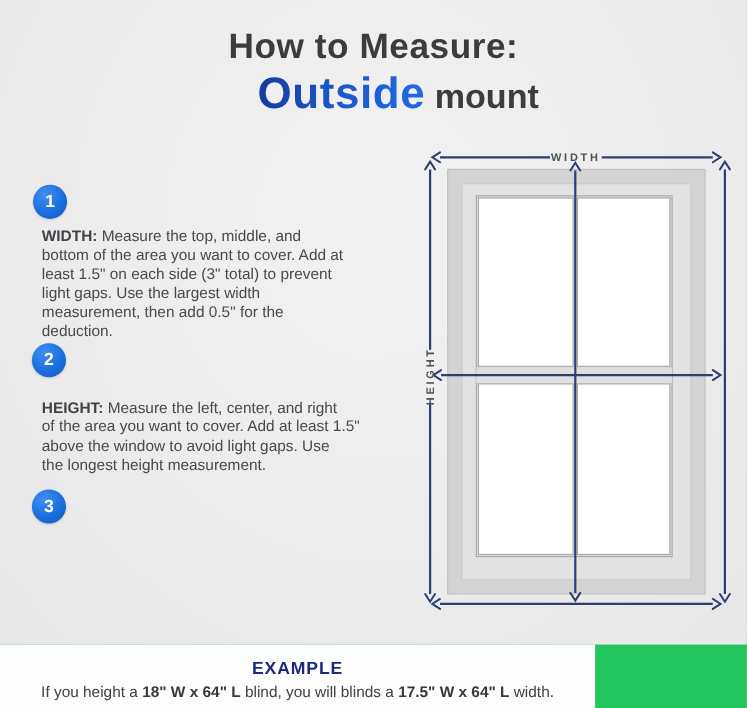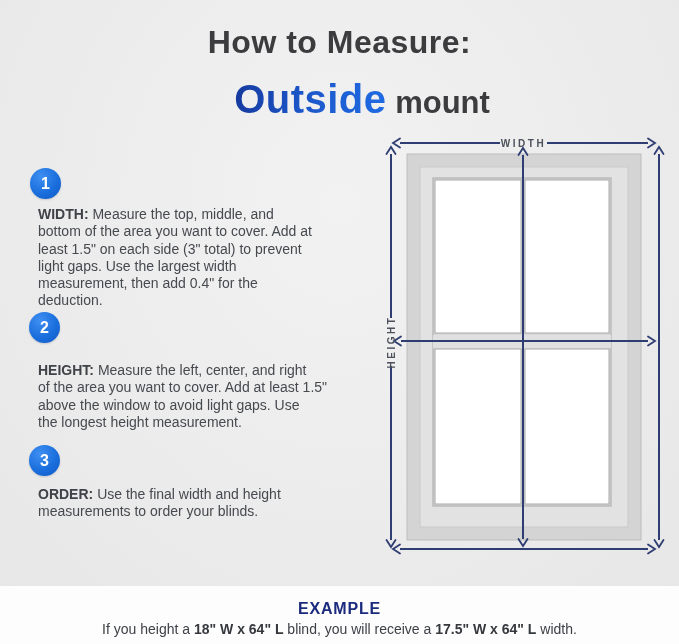--- a/index.html
+++ b/index.html
@@ -13,21 +13,21 @@
   .main-area {
     position:absolute; left:0; top:0; width:679px; height:586px;
     background:radial-gradient(ellipse at 50% 35%, #f2f2f2 0%, #ececec 55%, #e7e7e7 100%);
   }
 
   
   .header { position:absolute; left:0; top:24px; width:679px; text-align:center; }
   .title-line1 {
     font-size:32px; font-weight:700; color:#3c3c3f; letter-spacing:0.5px;
   }
-  .title-line2 { margin-top:16px; font-size:31px; font-weight:700; color:#3c3c3f;padding-left:45px; }
+  .title-line2 { margin-top:2px; font-size:31px; font-weight:700; color:#3c3c3f;padding-left:45px; }
   .title-highlight {
     font-size:40px; font-weight:800; letter-spacing:0.5px;
     background:linear-gradient(95deg,#16399e 0%, #1c56c8 45%, #1f6be4 100%);
     -webkit-background-clip:text; background-clip:text;
     -webkit-text-fill-color:transparent; color:transparent;
   }
 
   
   .step-circle {
     position:absolute; width:31px; height:31px; border-radius:50%;
@@ -49,21 +49,21 @@
   .step-text-3 { top:486px; }
   .step-label { font-weight:700; color:#3f4247; }
   .step-body { white-space:pre-line; }
 
   
   .diagram { position:absolute; left:378px; top:128px; width:301px; height:450px; }
   .diagram svg { display:block; }
 
   
   .example-band {
-    position:absolute; left:0; top:586px; width:679px; height:58px;
+    position:absolute; left:0; top:586px; width:541px; height:58px;
     background:#fdfdfd; text-align:center;
   }
   .example-heading {
     margin-top:14px; font-size:16px; font-weight:700; color:#1b2a7d; letter-spacing:0.8px;
   }
   .example-line { margin-top:3px; font-size:14px; color:#3e4147; font-weight:500; }
   .example-line b { font-weight:700; color:#35383d; }
 </style>
 </head>
 <body>
@@ -76,36 +76,34 @@
       <div class="title-line2"><span class="title-highlight">Outside</span><span> mount</span></div>
     </div>
 
     <div class="step-circle circle-1">
         <span>1</span>
       </div>
     <div class="step-text step-text-1"><span class="step-label">WIDTH:</span> <span class="step-body">Measure the top, middle, and
 bottom of the area you want to cover. Add at
 least 1.5" on each side (3" total) to prevent
 light gaps. Use the largest width
-measurement, then add 0.4" for the
+measurement, then add 0.5" for the
 deduction.</span></div>
 
     <div class="step-circle circle-2">
         <span>2</span>
       </div>
     <div class="step-text step-text-2"><span class="step-label">HEIGHT:</span> <span class="step-body">Measure the left, center, and right
 of the area you want to cover. Add at least 1.5"
 above the window to avoid light gaps. Use
 the longest height measurement.</span></div>
 
     <div class="step-circle circle-3">
         <span>3</span>
       </div>
-    <div class="step-text step-text-3"><span class="step-label">ORDER:</span> <span class="step-body">Use the final width and height
-measurements to order your blinds.</span></div>
 
     <div class="diagram">
       <svg width="301" height="450" viewBox="0 0 301 450" xmlns="http://www.w3.org/2000/svg">
 
         <rect x="29" y="26" width="234" height="386" fill="#d4d4d4" stroke="#bdbdbd" stroke-width="1"></rect>
 
         <rect x="42" y="39" width="208" height="360" fill="#e2e2e2" stroke="#cacaca" stroke-width="1"></rect>
 
         <rect x="55" y="50" width="178" height="328" fill="#d9d9d9" stroke="#a8a8a8" stroke-width="1"></rect>
 
@@ -149,15 +147,15 @@
         </g>
 
         <text x="145.5" y="18.5" text-anchor="middle" font-size="10" font-weight="600" letter-spacing="2.5" fill="#4c515c" font-family="Liberation Sans, sans-serif">WIDTH</text>
         <text transform="translate(16.5,214) rotate(-90)" text-anchor="middle" font-size="10" font-weight="600" letter-spacing="2.5" fill="#4c515c" font-family="Liberation Sans, sans-serif">HEIGHT</text>
       </svg>
     </div>
   </div>
 
   <div class="example-band">
     <div class="example-heading">EXAMPLE</div>
-    <div class="example-line"><span>If you height a </span><b>18" W x 64" L</b><span> blind, you will receive a </span><b>17.5" W x 64" L</b><span> width.</span></div>
+    <div class="example-line"><span>If you height a </span><b>18" W x 64" L</b><span> blind, you will blinds a </span><b>17.5" W x 64" L</b><span> width.</span></div>
   </div>
 </div>
 
 </body></html>

